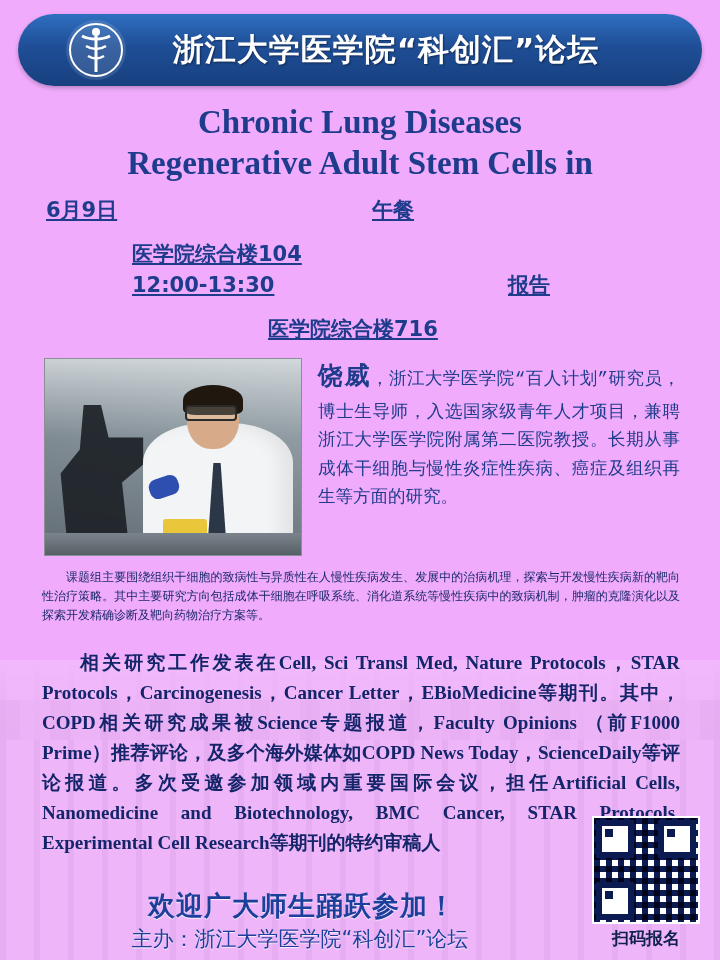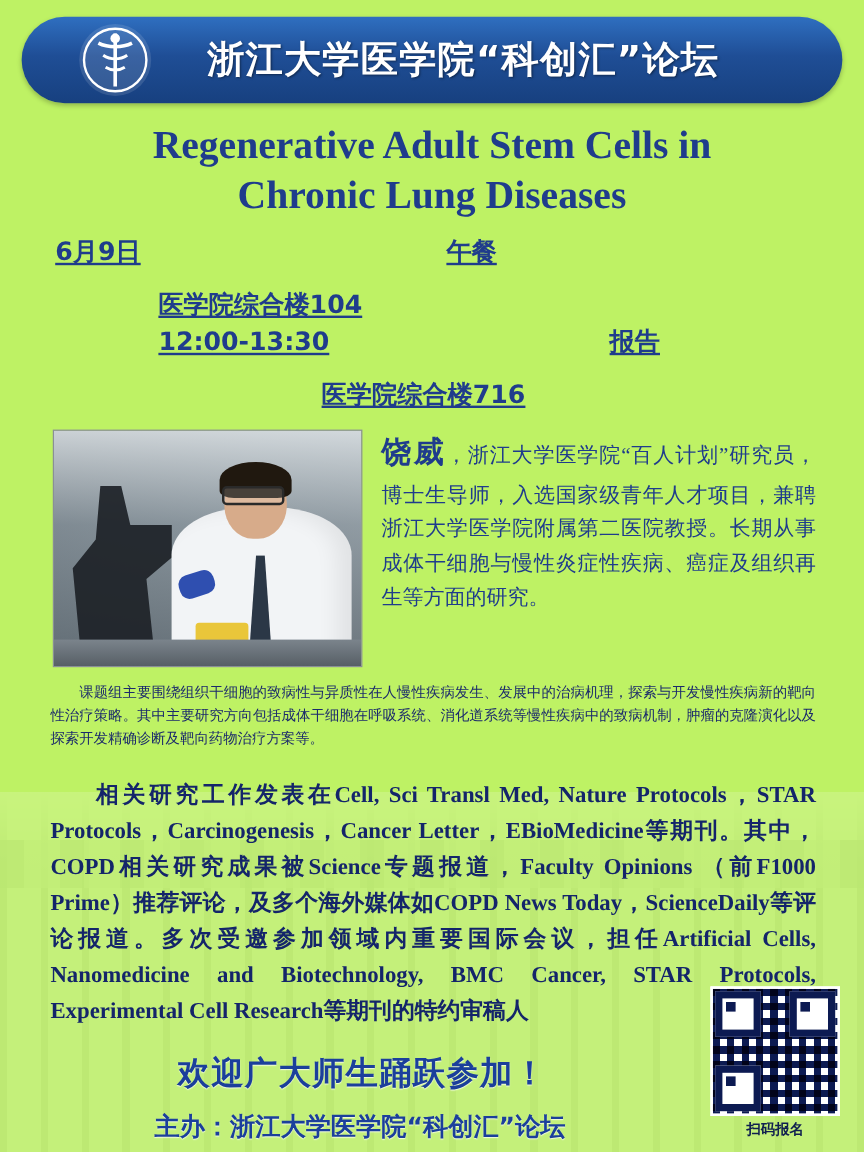--- a/index.html
+++ b/index.html
@@ -10,21 +10,21 @@
     width: 720px;
     height: 960px;
     font-family: "Liberation Serif", serif;
     background: #ffffff;
     overflow: hidden;
   }
   .poster {
     position: relative;
     width: 720px;
     height: 960px;
-    background: #bef264;
+    background: #f0abfc;
     overflow: hidden;
   }
   
   .bg-watermark {
     position: absolute;
     left: 0;
     bottom: 0;
     width: 720px;
     height: 300px;
     opacity: 0.16;
@@ -214,21 +214,21 @@
     bottom: 0;
     width: 100%;
     height: 22px;
     background: linear-gradient(to bottom, #7b848c, #575f66);
   }
 
   .bio {
     margin-left: 16px;
     flex: 1 1 auto;
     color: #1f3c8c;
-    font-family: Liberation Serif, serif;
+    font-family: Liberation Mono, monospace;
     font-size: 17.5px;
     line-height: 1.62;
     text-align: justify;
   }
   .bio .name {
     font-size: 25px;
     font-weight: bold;
     letter-spacing: 1px;
   }
 
@@ -263,25 +263,25 @@
     text-align: center;
     color: #1b3f9b;
     font-family: "DejaVu Sans", sans-serif;
     font-weight: bold;
     font-size: 27px;
     letter-spacing: 1px;
     padding-right: 116px;
     text-shadow: 0 1px 1px rgba(255,255,255,0.8);
   }
   .host {
-    margin-top: 12px;
+    margin-top: 0;
     text-align: center;
     color: #1b3f9b;
     font-family: "DejaVu Sans", sans-serif;
-    font-weight: bold;
+    font-weight: normal;
     font-size: 21px;
     line-height: 1.45;
     padding-right: 120px;
     text-shadow: 0 1px 1px rgba(255,255,255,0.8);
   }
   .qr-wrap {
     position: absolute;
     right: 16px;
     bottom: 4px;
     width: 116px;
@@ -311,21 +311,21 @@
   .qr .eye.bl { left: 2px; bottom: 2px; }
   .qr .eye i {
     position: absolute;
     left: 3px; top: 3px;
     width: 8px; height: 8px;
     background: #0c1a52;
   }
   .qr-caption {
     margin-top: 3px;
     font-family: "DejaVu Sans", sans-serif;
-    font-size: 12px;
+    font-size: 17px;
     color: #10204f;
     font-weight: bold;
   }
 </style>
 </head>
 <body>
 
 <div class="poster">
 
   <div class="bg-watermark"></div>
@@ -339,22 +339,22 @@
         <path d="M32 10 L32 54" stroke="#ffffff" stroke-width="3"></path>
         <path d="M18 18 C26 22, 38 22, 46 18" stroke="#ffffff" stroke-width="3" fill="none"></path>
         <path d="M22 28 C28 32, 36 32, 42 28" stroke="#ffffff" stroke-width="2.5" fill="none"></path>
         <path d="M24 38 C29 41, 35 41, 40 38" stroke="#ffffff" stroke-width="2.5" fill="none"></path>
         <circle cx="32" cy="14" r="4" fill="#ffffff"></circle>
       </svg>
       <div class="banner-title">浙江大学医学院“科创汇”论坛</div>
     </div>
 
     <div class="title-en">
+      <div>Chronic Lung Diseases</div>
       <div>Regenerative Adult Stem Cells in</div>
-      <div>Chronic Lung Diseases</div>
     </div>
 
     <div class="schedule">
       <div class="sched-row">
         <span class="sched-date">6月9日</span>
         <span class="sched-place">医学院综合楼104</span>
         <span class="sched-kind">午餐</span>
       </div>
       <div class="sched-row">
         <span class="sched-date"></span>

